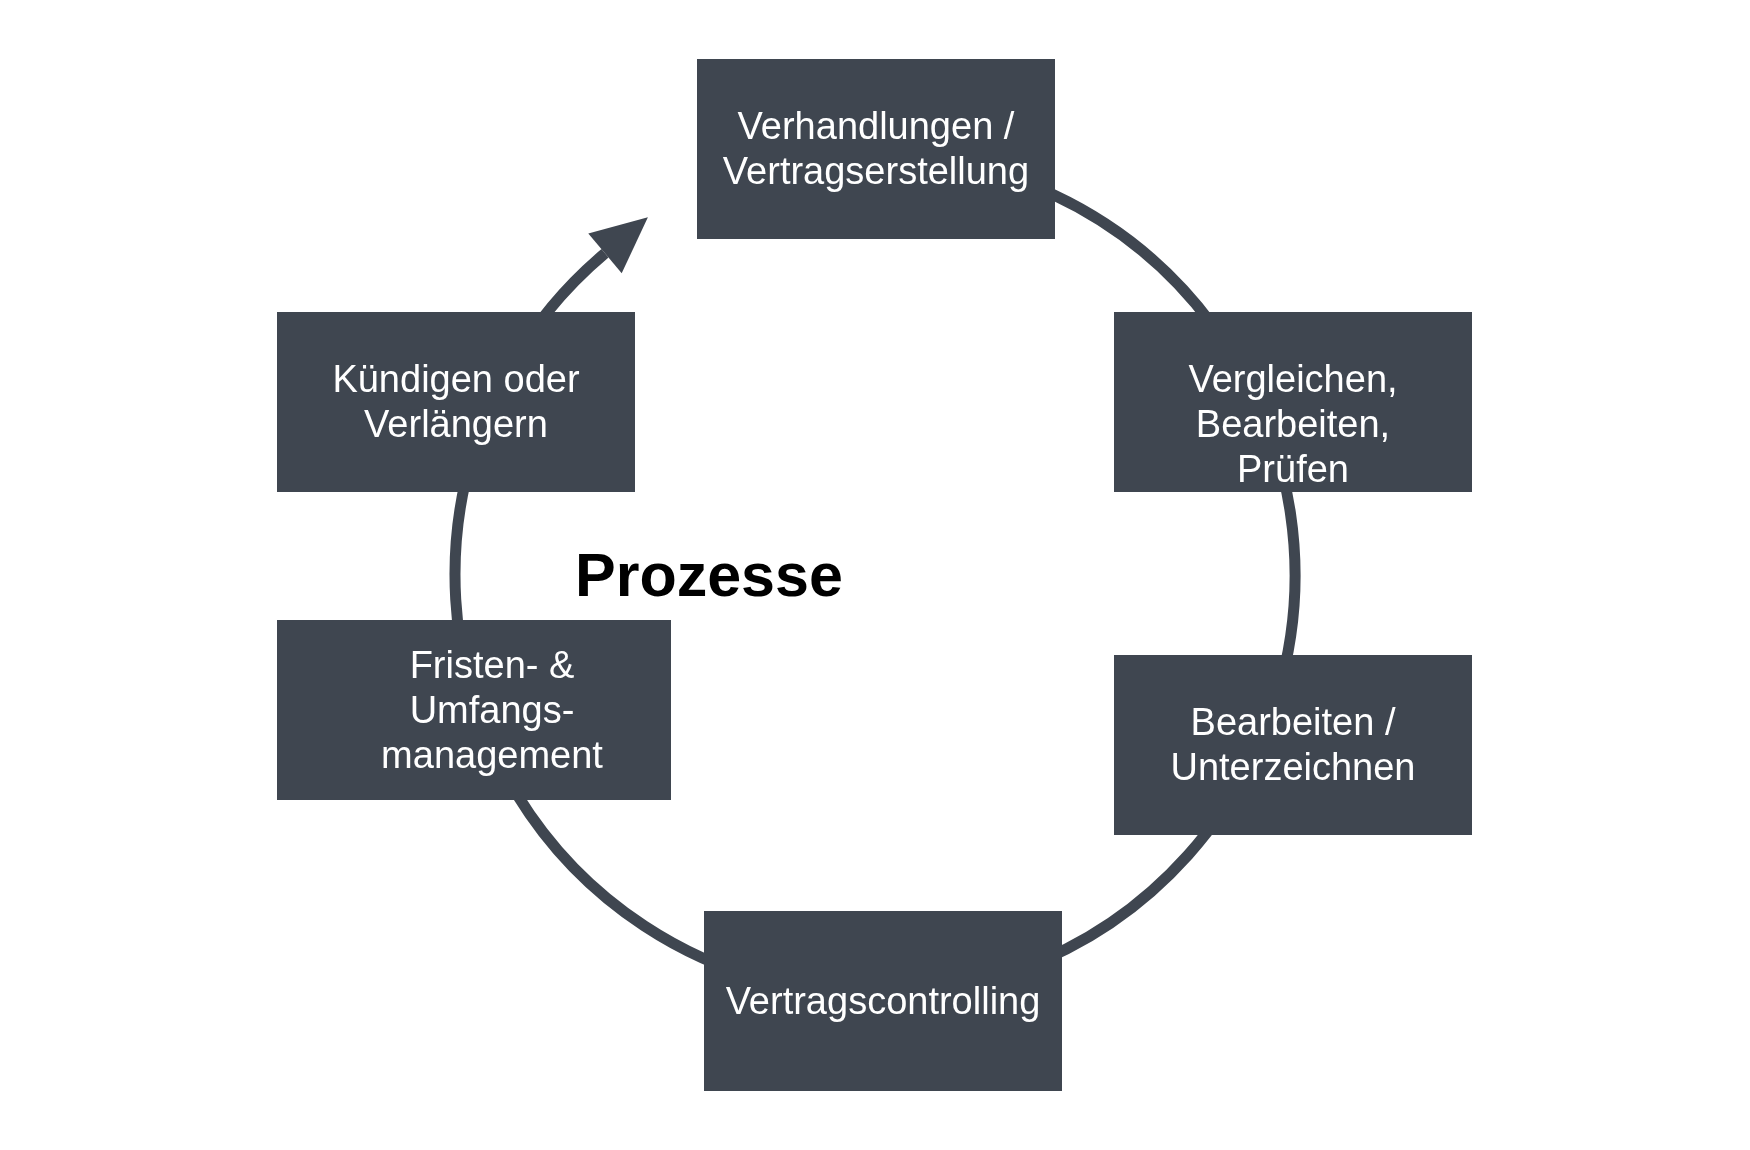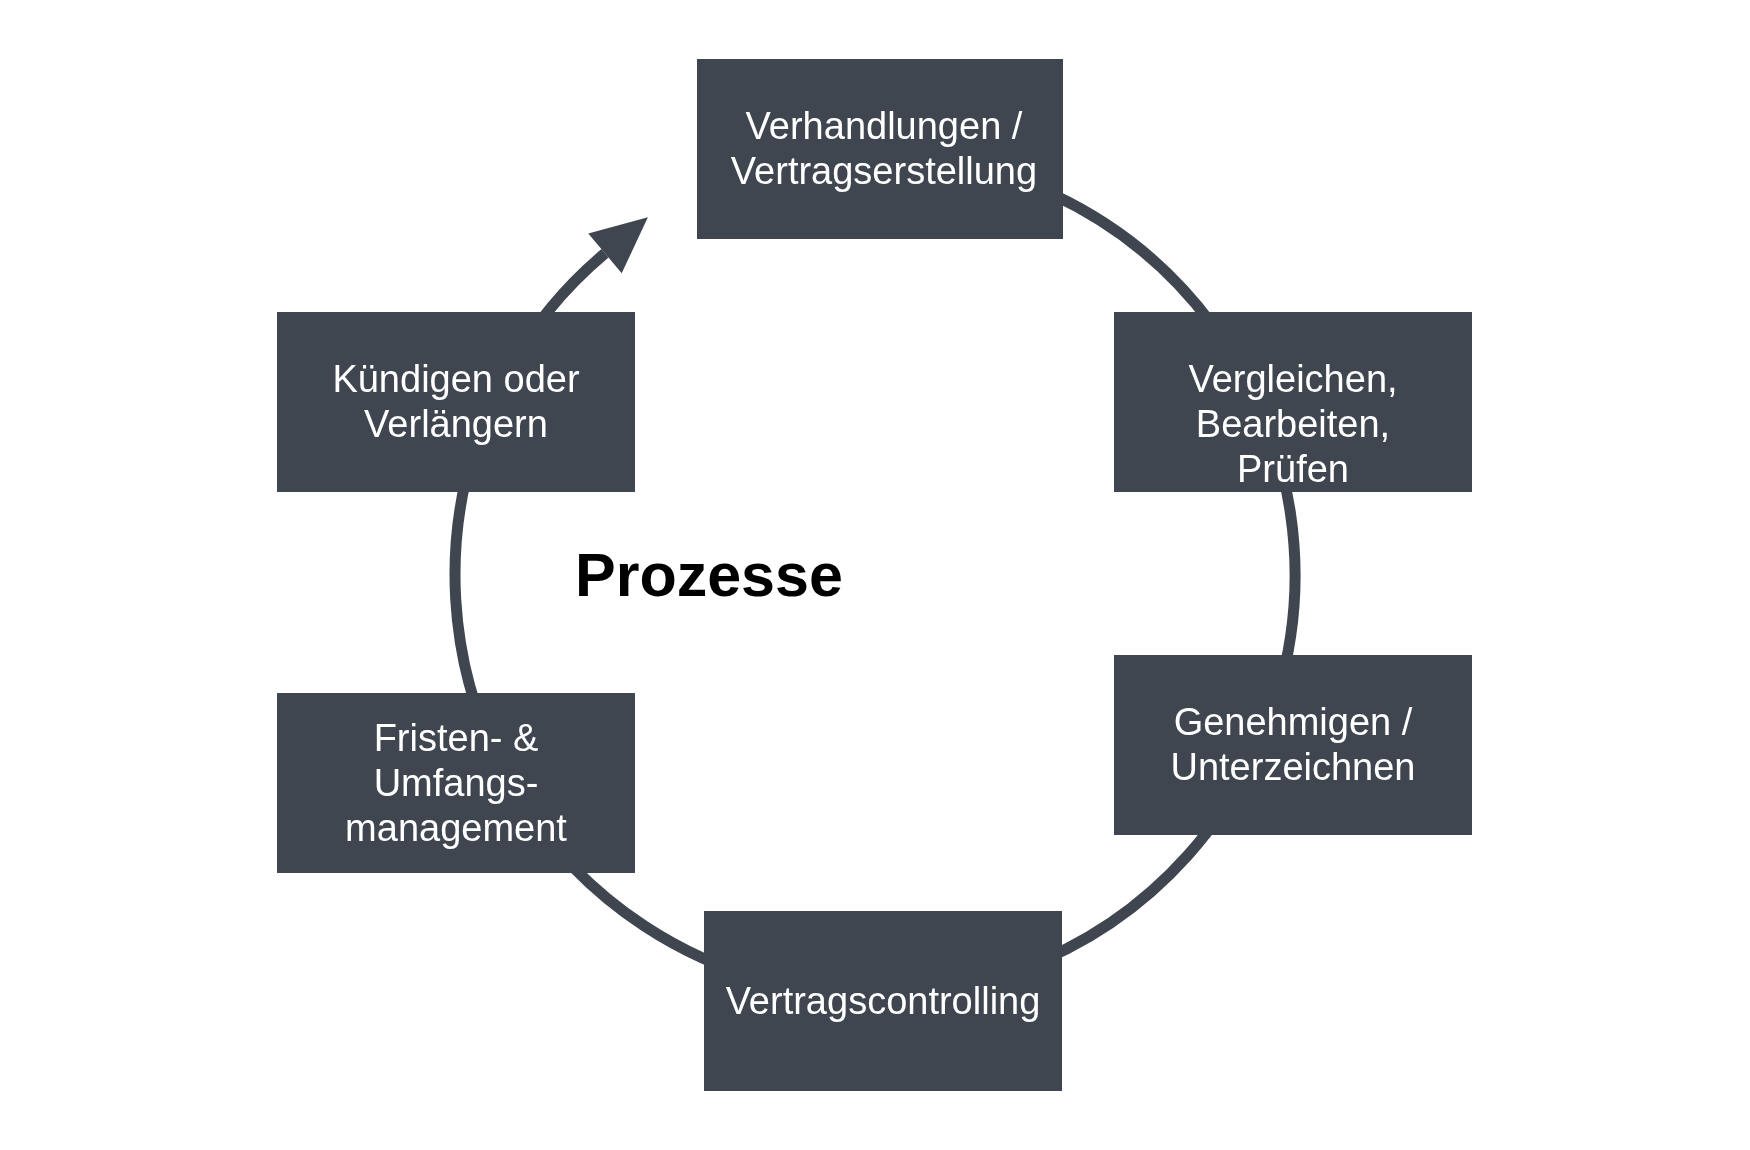--- a/index.html
+++ b/index.html
@@ -31,25 +31,25 @@
     display: flex;
     align-items: center;
     justify-content: center;
     text-align: center;
   }
   .step-label {
     font-size: 38px;
     line-height: 45px;
     white-space: pre-line;
   }
-  .pos-top          { left: 697px;  top: 59px; padding-left: 8px;  }
+  .pos-top          { left: 697px;  top: 59px;  }
   .pos-right-top    { left: 1114px; top: 312px; align-items: flex-end; }
   .pos-right-bottom { left: 1114px; top: 655px; }
   .pos-bottom       { left: 696px;  top: 911px; margin-left: 8px; }
-  .pos-left-bottom  { left: 277px;  top: 693px; }
+  .pos-left-bottom  { left: 277px;  top: 620px; padding-left: 36px; }
   .pos-left-top     { left: 277px;  top: 312px; }
   .diagram-title {
     position: absolute;
     left: 575px;
     top: 539px;
     width: 600px;
     height: 72px;
     text-align: left;
     font-size: 61px;
     line-height: 72px;
@@ -72,21 +72,21 @@
 Vertragserstellung</span>
   </div>
 
   <div class="step-box pos-right-top">
     <span class="step-label">Vergleichen,
 Bearbeiten,
 Prüfen</span>
   </div>
 
   <div class="step-box pos-right-bottom">
-    <span class="step-label">Genehmigen /
+    <span class="step-label">Bearbeiten /
 Unterzeichnen</span>
   </div>
 
   <div class="step-box pos-bottom">
     <span class="step-label">Vertragscontrolling</span>
   </div>
 
   <div class="step-box pos-left-bottom">
     <span class="step-label">Fristen- &amp;
 Umfangs-

